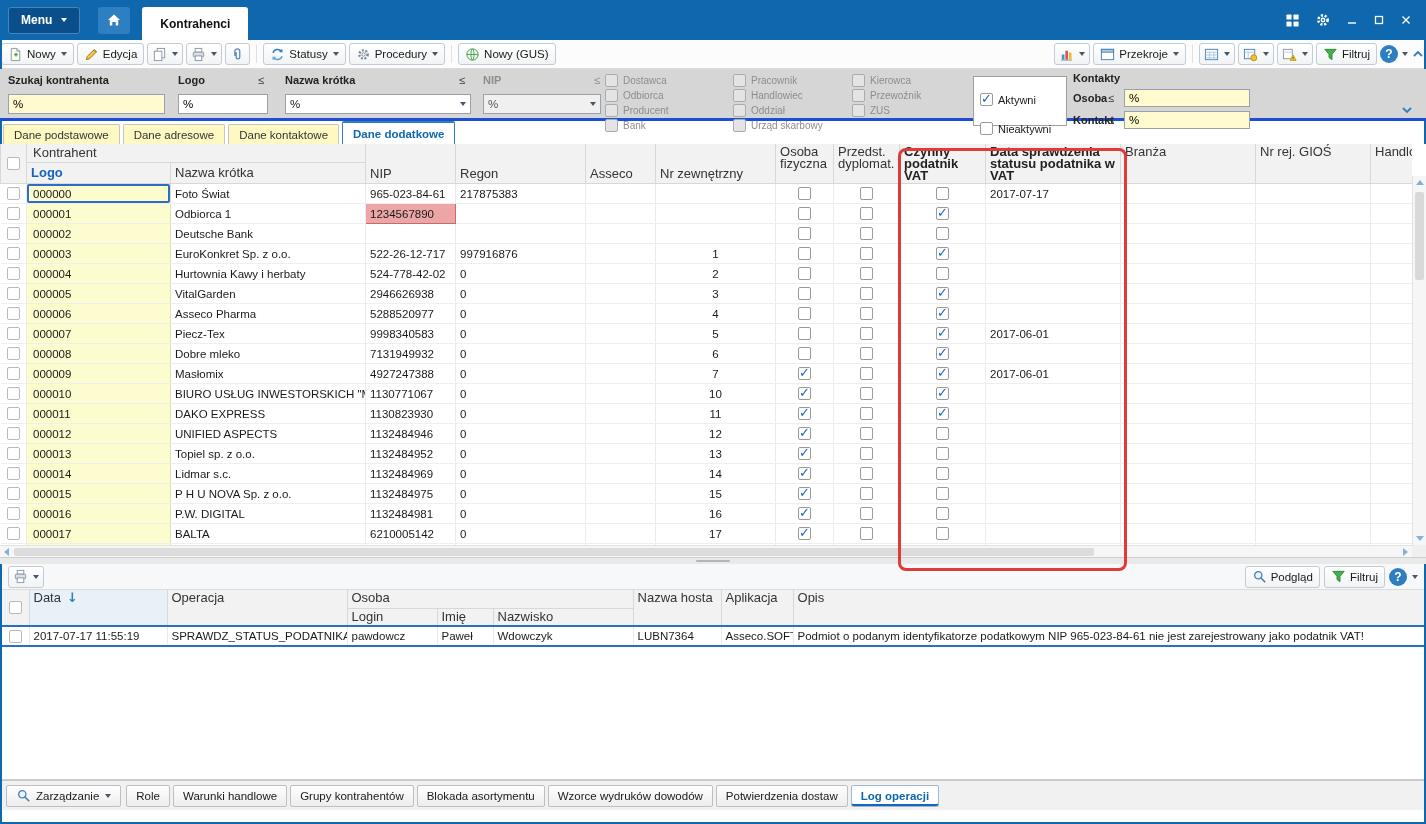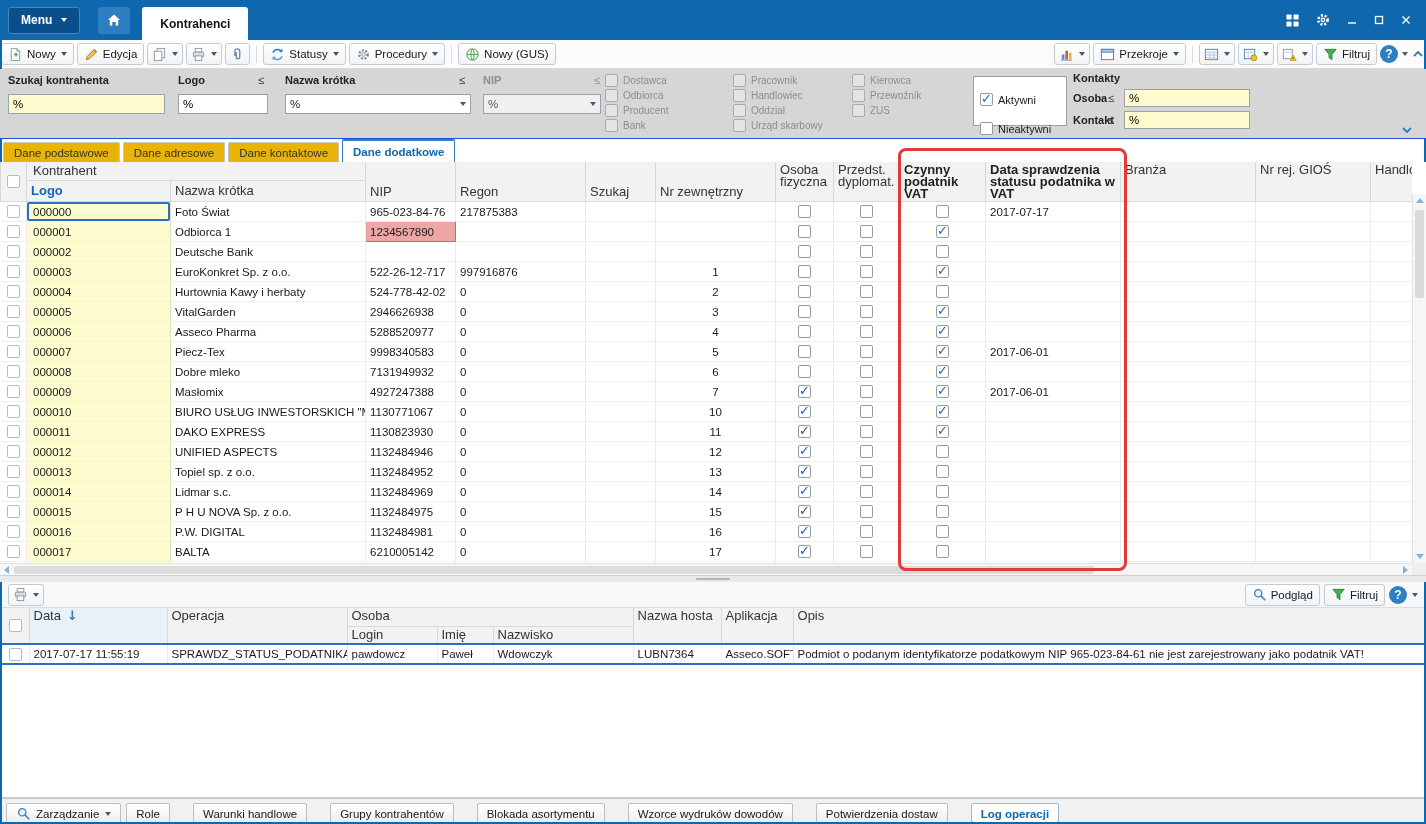--- a/index.html
+++ b/index.html
@@ -21,21 +21,21 @@
   .tbtn{display:inline-flex;align-items:center;gap:4px;height:22px;padding:0 6px;border:1px solid #c2ccd6;border-radius:3px;background:linear-gradient(#ffffff,#f1f3f5);cursor:pointer;white-space:nowrap}
   .tbtn.icononly{padding:0 4px}
   .dd{width:0;height:0;border-left:3.5px solid transparent;border-right:3.5px solid transparent;border-top:4px solid #49576b;margin-left:1px;display:inline-block}
   .dd.wht{border-top-color:#fff}
   .tsep{width:1px;height:18px;background:#e0e0e0;margin:0 3px}
   .tspace{flex:1}
   .qbtn{width:18px;height:18px;border-radius:50%;background:#2e7fc2;color:#fff;font-weight:700;font-size:12px;display:flex;align-items:center;justify-content:center;cursor:pointer}
   .ic{flex:0 0 auto}
 
   
-  .filterbar{height:70px;flex:0 0 auto;background:#d6d6d6;border-bottom:1px solid #1d4ed8;position:relative}
+  .filterbar{height:52px;flex:0 0 auto;background:#d6d6d6;border-bottom:3px solid #1d4ed8;position:relative}
   .flabel{position:absolute;top:5px;font-weight:700;font-size:11px;color:#222;white-space:nowrap}
   .fop{position:absolute;top:5px;font-size:11px;color:#333;cursor:pointer}
   .dimtx{color:#8d8d8d}
   .fin{position:absolute;height:20px;border:1px solid #98a2ab;background:#fff;font:11.5px "Liberation Sans",sans-serif;padding:0 4px;top:25px}
   .fin.yellow{background:#fffbce}
   .fcombo{position:absolute;top:25px;height:20px;border:1px solid #98a2ab;background:#fff;display:flex;align-items:center;justify-content:space-between;padding:0 4px;cursor:pointer}
   .fcombo.gray{background:#f0f0f0;color:#555}
   .rolecol{position:absolute;top:4px}
   .rolerow{display:flex;align-items:center;gap:5px;height:15px}
   .rolelbl{color:#8d8d8d;font-size:10px}
@@ -44,21 +44,21 @@
   .chevdown{position:absolute;right:12px;bottom:1px}
 
   
   .cb{width:13px;height:13px;border:1px solid #9a9a9a;background:#fff;display:inline-block;position:relative;border-radius:2px;vertical-align:-2px;flex:0 0 auto}
   .cb.checked::after{content:"✓";position:absolute;left:0;top:-3px;font-size:13px;font-weight:700;color:#1565c0}
   .cb.dis{background:#e4e4e4;border-color:#ababab}
   .cb.dim{border-color:#b9b9b9}
 
   
   .tabstrip{height:23px;flex:0 0 auto;background:#fff;display:flex;align-items:flex-end;gap:3px;padding:0 3px}
-  .tab{height:20px;display:flex;align-items:center;padding:0 10px;border:1px solid #c6c6c6;border-bottom:none;border-radius:2px 2px 0 0;background:#eab308;color:#333;cursor:pointer}
+  .tab{height:20px;display:flex;align-items:center;padding:0 10px;border:1px solid #c6c6c6;border-bottom:none;border-radius:2px 2px 0 0;background:#fef9c3;color:#333;cursor:pointer}
   .tab.active{background:#fff;border:1px solid #2e7fc2;border-top:2px solid #2e7fc2;border-bottom:none;color:#0f67ad;font-weight:700;height:23px}
 
   
   .gridwrap{height:414px;flex:0 0 auto;position:relative;border-bottom:1px solid #cfcfcf;background:#fff}
   .gridclip{position:absolute;left:0;top:0;right:14px;bottom:12px;overflow:hidden}
   table.grid{table-layout:fixed;border-collapse:collapse;width:1412px}
   .grid th{background:#f2f2f2;border:1px solid #d8d8d8;border-top:none;font-weight:400;font-size:13px;text-align:left;padding:1px 4px;line-height:12px;color:#333;overflow:hidden;white-space:normal}
   .grid thead tr.h1{height:15px}
   .grid thead tr.h2{height:17px}
   .grid th.group{padding-left:6px;vertical-align:middle}
@@ -98,21 +98,21 @@
   .sortarrow{color:#2e7fc2;font-weight:700;margin-left:6px;font-family:"DejaVu Sans",sans-serif}
   .logtable th.lt{vertical-align:top;padding-top:2px;white-space:nowrap}
   tr.focusrow td{border-top:2px solid #2b6fc4;border-bottom:2px solid #2b6fc4}
   tr.focusrow td:first-child{border-left:2px solid #2b6fc4}
   tr.focusrow td:last-child{border-right:2px solid #14b8a6}
 
   
   .bottombar{height:30px;flex:0 0 auto;background:#f1f1f1;border-top:1px solid #c9c9c9;display:flex;align-items:center;gap:5px;padding:0 6px}
   .bbtn{display:inline-flex;align-items:center;gap:5px;height:22px;padding:0 9px;border:1px solid #bfbfbf;border-radius:2px;background:linear-gradient(#fff,#ededed);cursor:pointer;white-space:nowrap}
   .bbtn.active{background:#fff;color:#0f67ad;font-weight:700;border-color:#9fb8d0;box-shadow:inset 0 -2px 0 #1565c0}
-  .btabs{display:flex;gap:23px}
+  .btabs{display:flex;gap:3px}
 
   
   .redbox{position:absolute;left:898px;top:148px;width:229px;height:423px;border:3px solid #e03a3a;border-radius:8px;pointer-events:none;z-index:60}
 </style>
 </head>
 <body>
 
 <div class="app">
 
   <div class="titlebar">
@@ -399,41 +399,41 @@
             <col style="width:135px">
           <col style="width:115px">
             <col style="width:42px">
         </colgroup>
         <thead>
           <tr class="h1">
             <th class="csel" rowspan="2"><span class="cb dim"></span></th>
             <th class="group" colspan="2">Kontrahent</th>
             <th rowspan="2" class="hb">NIP</th>
             <th rowspan="2" class="hb">Regon</th>
-            <th rowspan="2" class="hb">Szukaj</th>
+            <th rowspan="2" class="hb">Asseco</th>
             <th rowspan="2" class="hb">Nr zewnętrzny</th>
             <th rowspan="2" class="ht">Osoba fizyczna</th>
             <th rowspan="2" class="ht">Przedst. dyplomat.</th>
             <th rowspan="2" class="ht hbold">Czynny podatnik VAT</th>
             <th rowspan="2" class="ht hbold">Data sprawdzenia statusu podatnika w VAT</th>
             <th rowspan="2" class="ht">Branża</th>
             <th rowspan="2" class="ht">Nr rej. GIOŚ</th>
             <th rowspan="2" class="ht">Handlo</th>
           </tr>
           <tr class="h2">
             <th class="logohdr">Logo</th>
             <th>Nazwa krótka</th>
           </tr>
         </thead>
         <tbody>
             <tr>
               <td class="c-cbx"><span class="cb dim"></span></td>
               <td class="c-logo cellfocus">000000</td>
               <td>Foto Świat</td>
-              <td>965-023-84-76</td>
+              <td>965-023-84-61</td>
               <td>217875383</td>
               <td></td>
               <td class="c-center"></td>
               <td class="c-cbx"><span class="cb"></span></td>
               <td class="c-cbx"><span class="cb"></span></td>
               <td class="c-cbx"><span class="cb"></span></td>
               <td>2017-07-17</td>
               <td></td>
               <td></td>
               <td></td>

